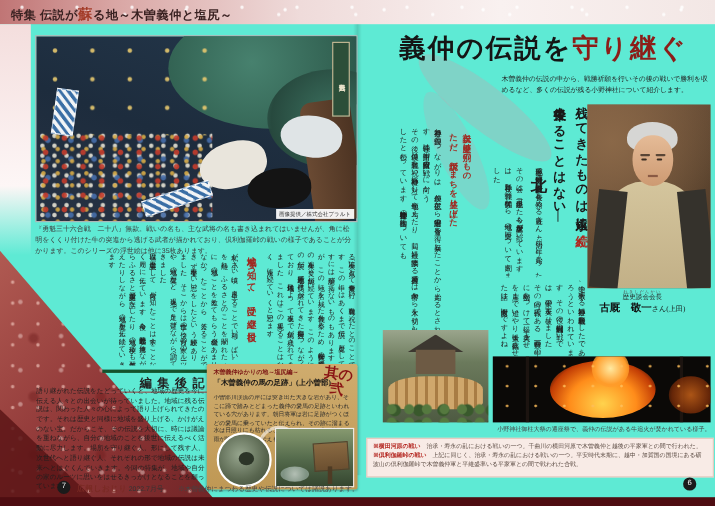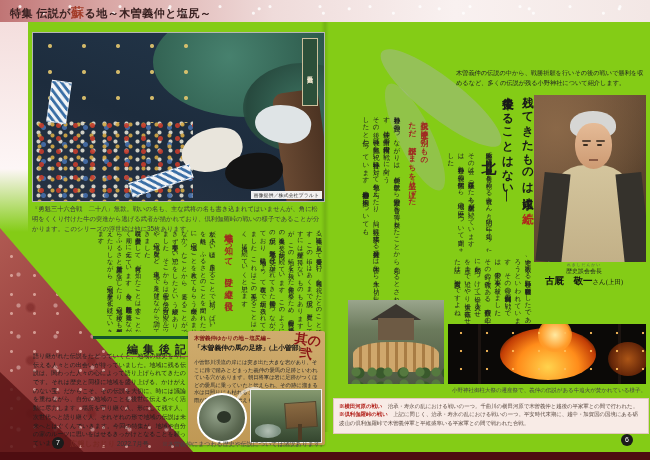--- a/index.html
+++ b/index.html
@@ -1,16 +1,16 @@
 <!DOCTYPE html>
 <html><head>
 <meta charset="utf-8">
 <style>
   html,body{margin:0;padding:0;}
-  #spread{position:relative;width:650px;height:460px;background:#84cc16;overflow:hidden;
+  #spread{position:relative;width:650px;height:460px;background:#5eead4;overflow:hidden;
           font-family:"Liberation Sans",sans-serif;color:#1f1f1f;}
   .abs{position:absolute;}
   .serif{font-family:"Liberation Serif","DejaVu Serif",serif;}
 
   
   #header{left:0;top:0;width:650px;height:22px;
     background:
       radial-gradient(circle at 88% 40%, rgba(255,255,255,.9) 1px, transparent 2px),
       radial-gradient(circle at 62% 60%, rgba(255,255,255,.8) 1px, transparent 2px),
       radial-gradient(circle at 40% 30%, rgba(255,255,255,.8) 1px, transparent 2px),
@@ -233,20 +233,21 @@
     <div id="signphoto">
       <div id="stream"></div>
       <div id="signboard"></div>
       <div id="signpost"></div>
     </div>
   </div>
 
   <div id="sw1" class="abs swoosh"></div>
   <div id="sw2" class="abs swoosh"></div>
 
+  <div id="rp-title" class="abs serif"><span>義仲の伝説を</span><span class="red">守り継ぐ</span></div>
   <div id="rp-intro" class="abs">木曽義仲の伝説の中から、戦勝祈願を行いその後の戦いで勝利を収めるなど、多くの伝説が残る小野神社について紹介します。</div>
 
   <div id="pullquote" class="abs vtext">
     <div><span>残してきたものは永遠に</span><span class="red">続く。</span></div>
     <div>今後果てることはない―</div>
   </div>
 
   <div id="portrait" class="abs">
     <div id="shirt"></div>
     <div id="v1" class="vest"></div>

